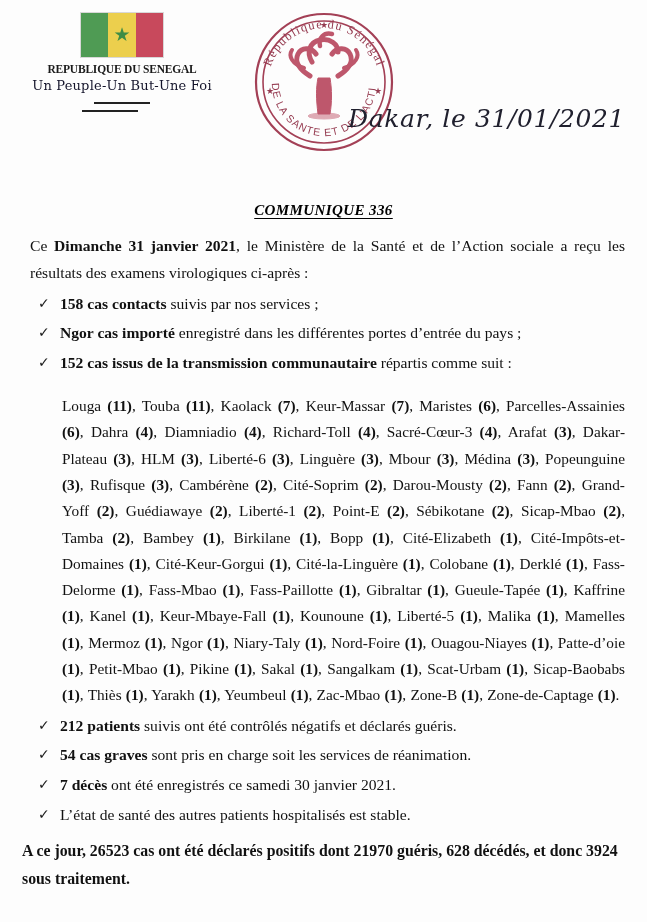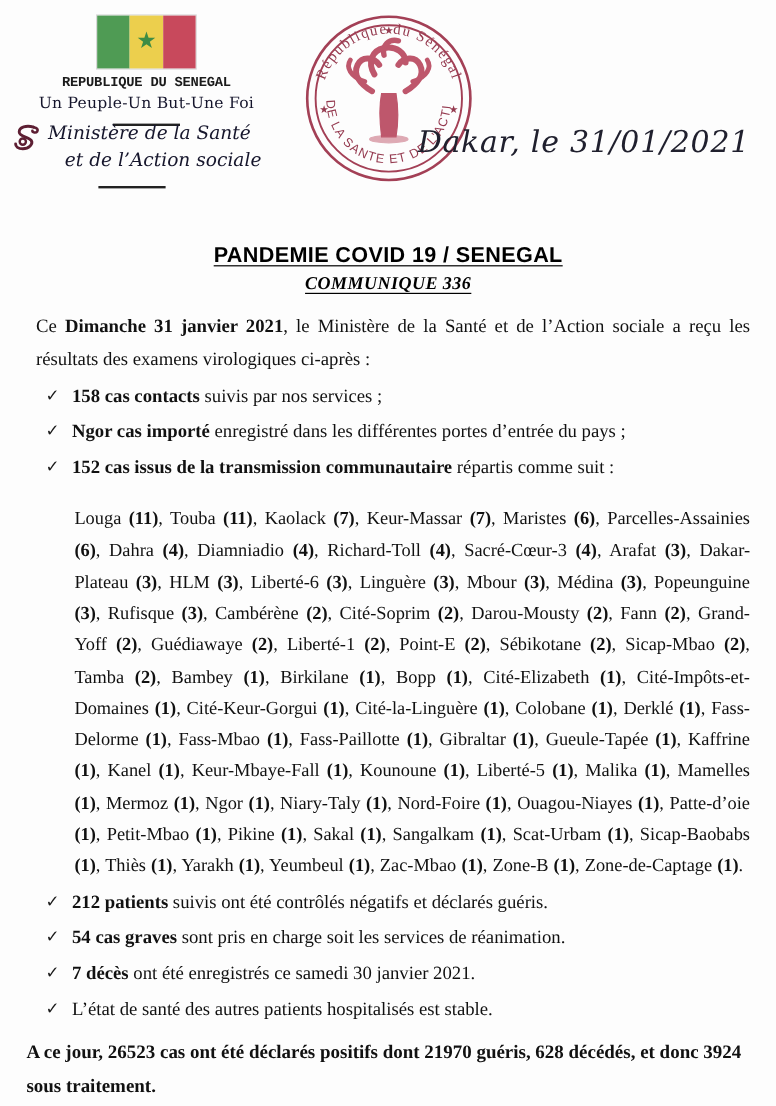--- a/index.html
+++ b/index.html
@@ -53,21 +53,21 @@
     position: absolute;
     left: 50%;
     top: 50%;
     transform: translate(-50%, -52%);
     font-size: 19px;
     line-height: 1;
     color: #3e8c45;
   }
 
   .republic-line {
-    font-family: Liberation Mono, monospace;
+    font-family: Liberation Serif, serif;
     font-weight: bold;
     font-size: 11.5px;
     letter-spacing: -0.2px;
     margin-top: 5px;
     color: #1b1b1b;
   }
   .motto {
     font-family: "DejaVu Serif", serif;
     font-size: 13px;
     margin-top: 3px;
@@ -236,33 +236,20 @@
           <span class="flag-star">★</span>
         </div>
         <div class="flag-band flag-red"></div>
       </div>
       <div class="republic-line">REPUBLIQUE DU SENEGAL</div>
       <div class="motto">Un Peuple-Un But-Une Foi</div>
       <div class="rule"></div>
     </div>
 
     <div class="ministry">
-      <div class="ministry-row">
-        <div class="ministry-logo">
-          <svg width="26" height="30" viewBox="0 0 26 30">
-            <path d="M18 4 C12 2 6 4 6 8 C6 12 14 12 16 15 C18 18 14 22 9 22 C5 22 3 20 3 18" fill="none" stroke="#5d1f33" stroke-width="2.4" stroke-linecap="round"></path>
-            <path d="M18 4 C21 4.5 22 6 21 7.5 C20 9 17 8.5 17 7" fill="none" stroke="#5d1f33" stroke-width="2.2" stroke-linecap="round"></path>
-            <circle cx="9" cy="16" r="2.6" fill="none" stroke="#5d1f33" stroke-width="2"></circle>
-          </svg>
-        </div>
-        <div class="ministry-text">
-          <span>Ministère de la Santé</span>
-          <span class="l2">et de l’Action sociale</span>
-        </div>
-      </div>
       <div class="rule-low"></div>
     </div>
 
     <div class="stamp">
       <svg width="152" height="152" viewBox="0 0 152 152">
         <defs>
           <path id="arcTop" d="M 20,78 A 56,56 0 0 1 132,78" fill="none"></path>
           <path id="arcBot" d="M 24,78 A 52,52 0 0 0 128,78" fill="none"></path>
         </defs>
         <circle cx="76" cy="76" r="68" fill="none" stroke="#9c3048" stroke-width="2.2"></circle>
@@ -287,21 +274,20 @@
         <text x="76" y="22" font-size="9" fill="#8d2b42" text-anchor="middle">★</text>
         <text x="22" y="88" font-size="9" fill="#8d2b42" text-anchor="middle">★</text>
         <text x="130" y="88" font-size="9" fill="#8d2b42" text-anchor="middle">★</text>
       </svg>
     </div>
 
     <div class="dateline">Dakar, le 31/01/2021</div>
   </div>
 
   <div class="titles">
-    <div class="title-main">PANDEMIE COVID 19 / SENEGAL</div>
     <div class="title-sub">COMMUNIQUE 336</div>
   </div>
 
   <div class="content">
 
     <p class="para para-intro">
       <span>Ce </span><b>Dimanche 31 janvier 2021</b><span>, le Ministère de la Santé et de l’Action sociale a reçu les résultats des examens virologiques ci-après :</span>
     </p>
 
 

